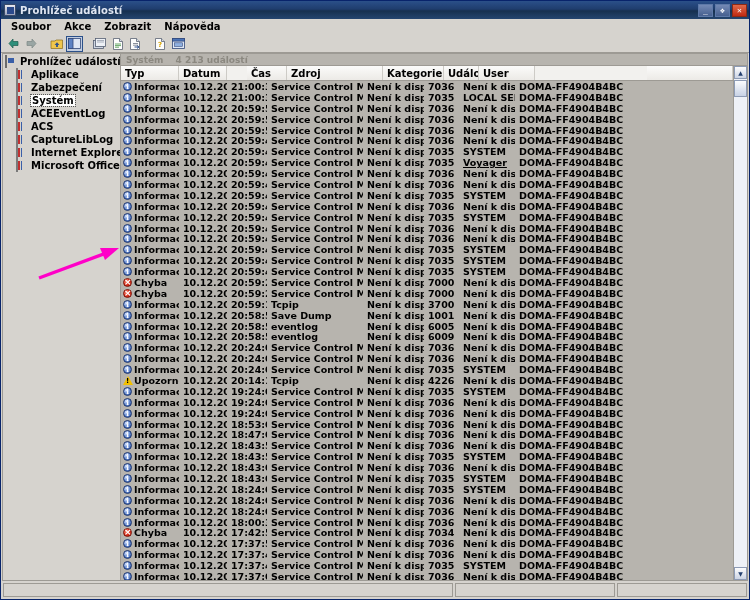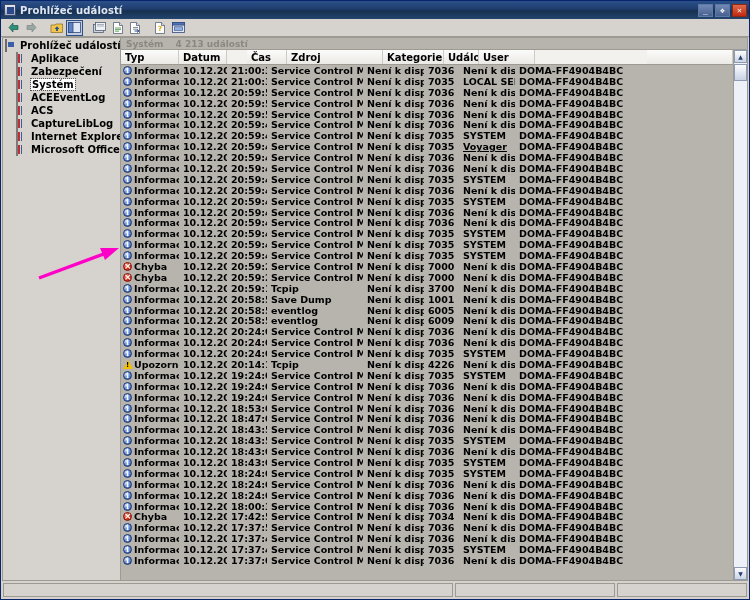--- a/index.html
+++ b/index.html
@@ -278,20 +278,26 @@
         </div>
       <div class="winbtn">
           <span>❖</span>
         </div>
       <div class="winbtn close">
           <span>✕</span>
         </div>
     </div>
   </div>
 
+  <div class="menubar">
+    <div class="menu-item">Soubor</div>
+    <div class="menu-item">Akce</div>
+    <div class="menu-item">Zobrazit</div>
+    <div class="menu-item">Nápověda</div>
+  </div>
 
   <div class="toolbar">
     <div class="tb-btn">
       <svg class="ico" width="13" height="11" viewBox="0 0 13 11">
           <path d="M6 1 L2 5.5 L6 10 L6 7.5 L11 7.5 L11 3.5 L6 3.5 Z" fill="#2e8f7a" stroke="#1d5c4e" stroke-width="0.7"></path>
         </svg>
     </div>
     <div class="tb-btn">
       <svg class="ico" width="13" height="11" viewBox="0 0 13 11">
           <path d="M7 1 L11 5.5 L7 10 L7 7.5 L2 7.5 L2 3.5 L7 3.5 Z" fill="#9aa6a4" stroke="#7b8684" stroke-width="0.7"></path>

